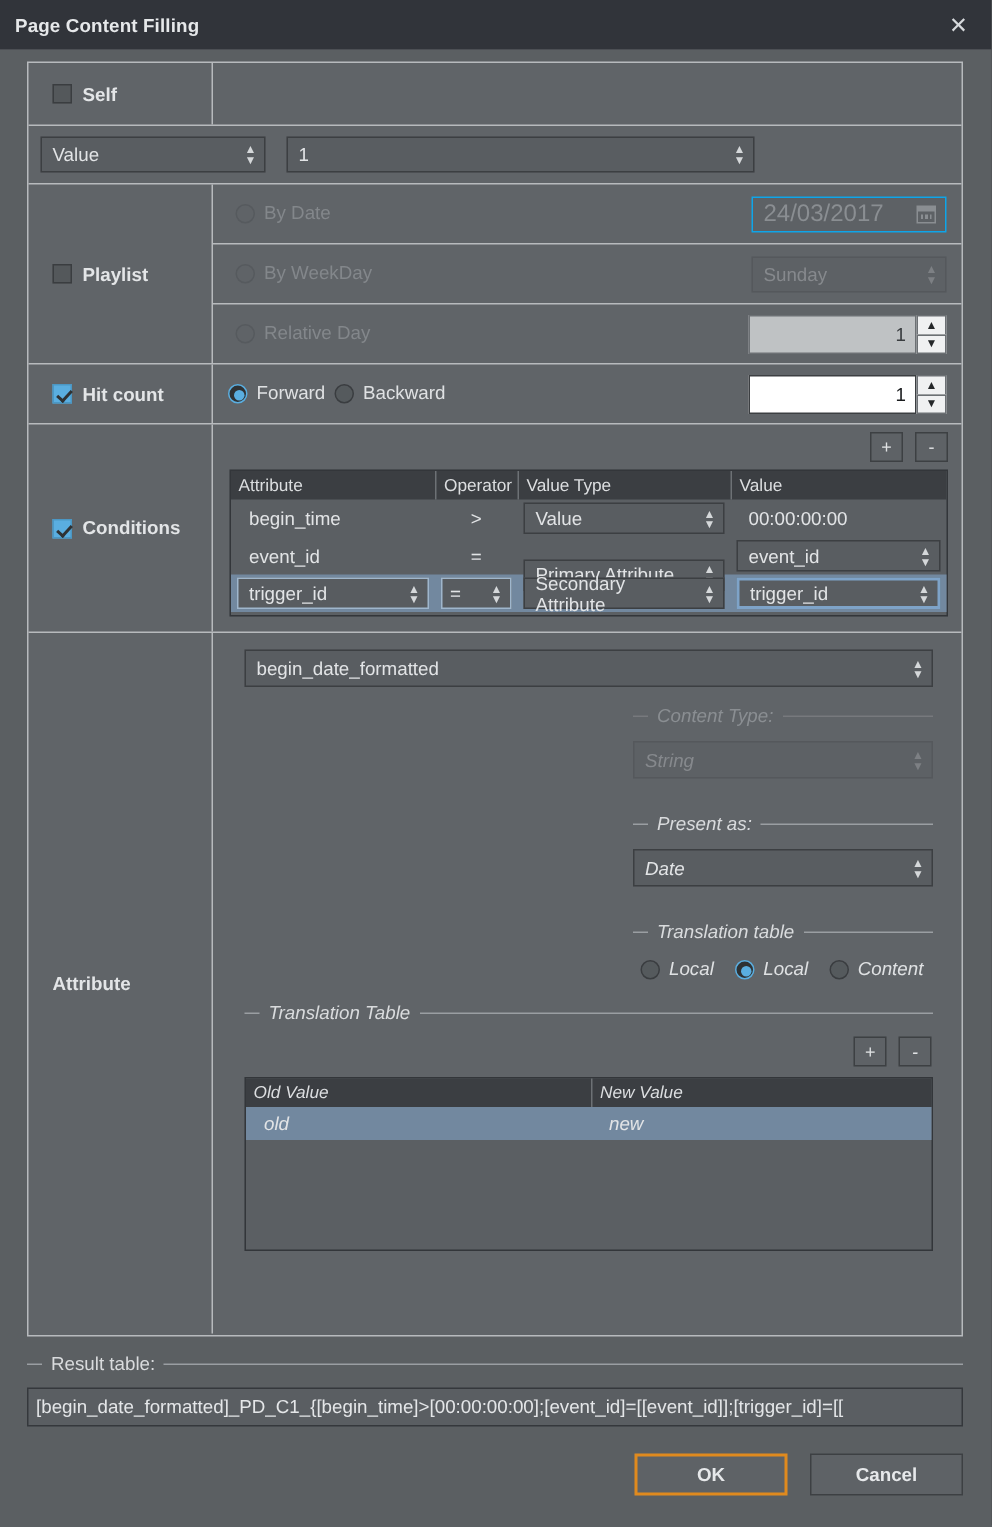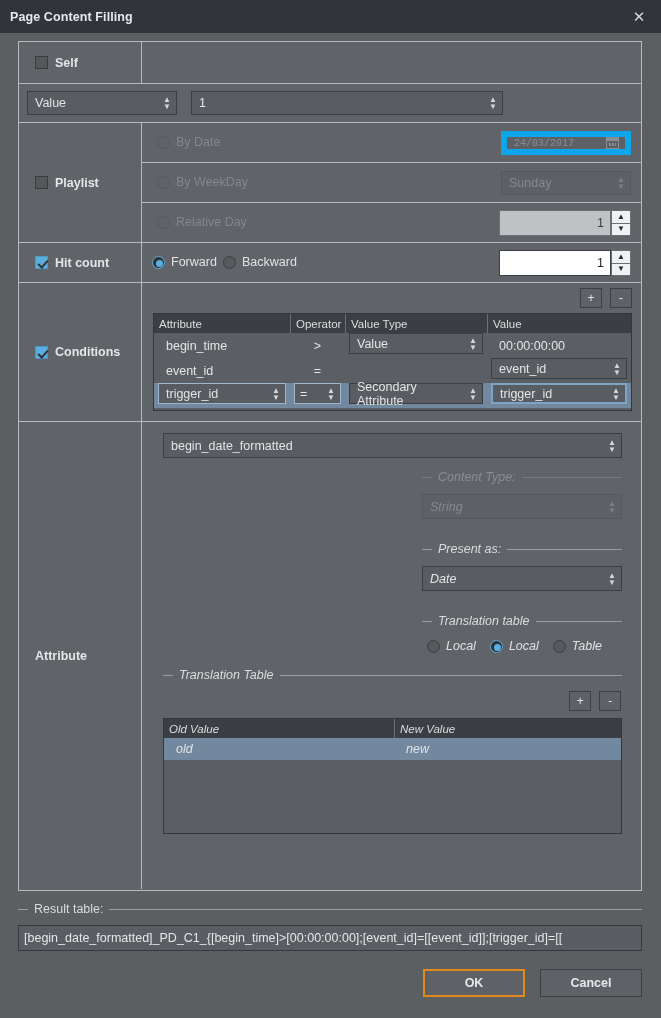--- a/index.html
+++ b/index.html
@@ -128,24 +128,24 @@
   .spin .btns { width: 20px; display: flex; flex-direction: column; }
   .spin .btns div {
     flex: 1; background: #f0f1f2; border: 1px solid #6c7074;
     display: flex; align-items: center; justify-content: center;
     font-size: 8px; color: #25282a; line-height: 1;
   }
   .spin .btns div:first-child { border-bottom: none; }
 
   
   .datefld {
-    height: 24px; border: 6px solid #0ea5e9; background: #5d6165;
+    height: 24px; border: 1px solid #0ea5e9; background: #5d6165;
     display: flex; align-items: center; justify-content: space-between;
     padding: 0 6px 0 7px;
-    color: #8a8e92; font-size: 10px; font-family: Liberation Mono, monospace;
+    color: #8a8e92; font-size: 16px;
   }
   .cal-icon { width: 13px; height: 12px; position: relative; }
   .cal-icon::before {
     content: ""; position: absolute; inset: 0;
     border: 1.5px solid #8a8e92; border-top-width: 4px;
   }
   .cal-icon::after {
     content: ""; position: absolute; left: 2.5px; top: 6px;
     width: 7px; height: 3px;
     background: repeating-linear-gradient(to right, #8a8e92 0 1.5px, transparent 1.5px 3px);
@@ -166,21 +166,21 @@
     align-items: center;
   }
   .tbl-head div {
     color: #dcdee0; font-size: 11.5px;
     padding-left: 5px; height: 19px;
     display: flex; align-items: center;
     border-left: 1px solid #6d7175;
     overflow: hidden; white-space: nowrap;
   }
   .tbl-head div:first-child { border-left: none; }
-  .tbl-row { display: flex; height: 25px; }
+  .tbl-row { display: flex; height: 25px; align-items: center; }
   .tbl-row.sel { background: #72889f; }
   .tbl-row .cell {
     color: #e2e4e6; font-size: 12.5px;
     padding-left: 12px; display: flex; align-items: center;
     height: 100%; overflow: hidden; white-space: nowrap;
   }
   .tbl-row .cell.c { justify-content: center; padding-left: 0; }
 
   
   .grp { position: absolute; font-style: italic; }
@@ -486,21 +486,21 @@
             <div class="radio-item">
               <span class="rb"></span>
               <span class="t">Local</span>
             </div>
             <div class="radio-item">
               <span class="rb on"></span>
               <span class="t">Local</span>
             </div>
             <div class="radio-item">
               <span class="rb"></span>
-              <span class="t">Table</span>
+              <span class="t">Content</span>
             </div>
           </div>
         </div>
 
         <div class="grp" style="left:21px;top:246px;width:459px;">
           <div class="grp-title">
             <span class="dash"></span>
             <span>Translation Table</span>
             <span class="line"></span>
           </div>

